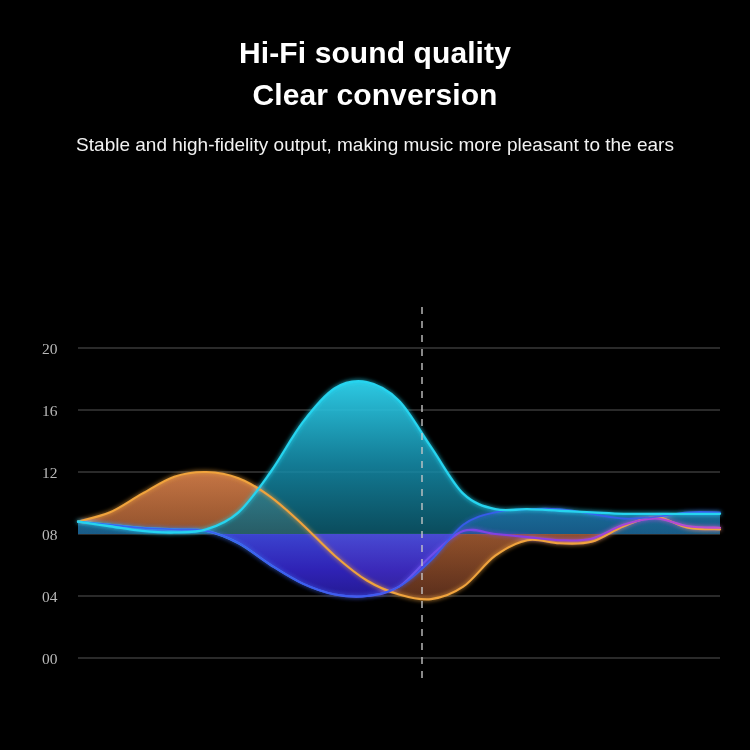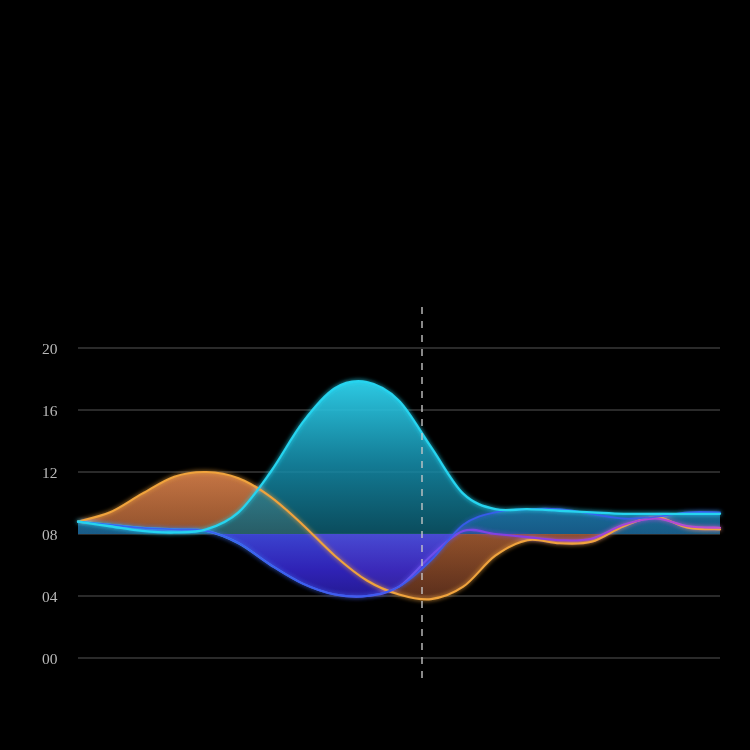--- a/index.html
+++ b/index.html
@@ -133,14 +133,19 @@
         <path id="line-orange" stroke="#f0a33c" stroke-width="2.1" d="M78.00,509.60C83.35,508.05 99.40,504.95 110.10,500.30C120.80,495.65 131.50,487.64 142.20,481.70C152.90,475.76 163.60,468.27 174.30,464.65C185.00,461.03 195.70,459.74 206.40,460.00C217.10,460.26 227.80,462.07 238.50,466.20C249.20,470.33 259.90,477.05 270.60,484.80C281.30,492.55 292.00,502.88 302.70,512.70C313.40,522.52 324.10,534.40 334.80,543.70C345.50,553.00 356.20,562.04 366.90,568.50C377.60,574.96 388.30,579.35 399.00,582.45C409.70,585.55 420.40,588.39 431.10,587.10C441.80,585.81 452.50,581.93 463.20,574.70C473.90,567.47 484.60,551.45 495.30,543.70C506.00,535.95 516.70,530.27 527.40,528.20C538.10,526.13 548.80,531.04 559.50,531.30C570.20,531.56 580.90,532.59 591.60,529.75C602.30,526.91 613.00,518.38 623.70,514.25C634.40,510.12 645.10,504.69 655.80,504.95C666.50,505.21 677.20,513.73 687.90,515.80C698.60,517.87 714.65,517.09 720.00,517.35"></path>
         <path id="line-violet" stroke="url(#gradLineViolet)" stroke-width="2.1" d="M78.00,509.60C83.35,510.12 99.40,511.67 110.10,512.70C120.80,513.73 131.50,515.02 142.20,515.80C152.90,516.57 163.60,516.83 174.30,517.35C185.00,517.87 195.70,516.58 206.40,518.90C217.10,521.22 227.80,525.62 238.50,531.30C249.20,536.98 259.90,546.28 270.60,553.00C281.30,559.72 292.00,566.69 302.70,571.60C313.40,576.51 324.10,580.38 334.80,582.45C345.50,584.52 356.20,585.29 366.90,584.00C377.60,582.71 388.30,581.42 399.00,574.70C409.70,567.98 420.40,553.00 431.10,543.70C441.80,534.40 452.50,522.52 463.20,518.90C473.90,515.28 484.60,520.97 495.30,522.00C506.00,523.03 516.70,524.07 527.40,525.10C538.10,526.13 548.80,527.94 559.50,528.20C570.20,528.46 580.90,529.23 591.60,526.65C602.30,524.07 613.00,516.06 623.70,512.70C634.40,509.34 645.10,506.24 655.80,506.50C666.50,506.76 677.20,512.70 687.90,514.25C698.60,515.80 714.65,515.54 720.00,515.80"></path>
         <path id="line-blue" stroke="#3a5bf0" stroke-width="1.8" opacity="0.9" d="M78.00,509.60C83.35,510.12 99.40,511.67 110.10,512.70C120.80,513.73 131.50,515.02 142.20,515.80C152.90,516.57 163.60,516.83 174.30,517.35C185.00,517.87 195.70,516.58 206.40,518.90C217.10,521.22 227.80,525.62 238.50,531.30C249.20,536.98 259.90,546.28 270.60,553.00C281.30,559.72 292.00,566.69 302.70,571.60C313.40,576.51 324.10,580.38 334.80,582.45C345.50,584.52 356.20,585.29 366.90,584.00C377.60,582.71 388.30,580.64 399.00,574.70C409.70,568.76 420.40,558.68 431.10,548.35C441.80,538.02 452.50,520.71 463.20,512.70C473.90,504.69 484.60,502.88 495.30,500.30C506.00,497.72 516.70,497.72 527.40,497.20C538.10,496.68 548.80,496.43 559.50,497.20C570.20,497.98 580.90,500.30 591.60,501.85C602.30,503.40 613.00,505.98 623.70,506.50C634.40,507.02 645.10,505.98 655.80,504.95C666.50,503.92 677.20,501.07 687.90,500.30C698.60,499.52 714.65,500.30 720.00,500.30"></path>
         <path id="line-cyan" stroke="#25d4ef" stroke-width="2.3" d="M78.00,509.60C83.35,510.38 99.40,512.70 110.10,514.25C120.80,515.80 131.50,517.87 142.20,518.90C152.90,519.93 163.60,520.71 174.30,520.45C185.00,520.19 195.70,520.71 206.40,517.35C217.10,513.99 227.80,509.86 238.50,500.30C249.20,490.74 259.90,474.98 270.60,460.00C281.30,445.02 292.00,424.35 302.70,410.40C313.40,396.45 324.10,383.02 334.80,376.30C345.50,369.58 356.20,368.03 366.90,370.10C377.60,372.17 388.30,377.85 399.00,388.70C409.70,399.55 420.40,419.70 431.10,435.20C441.80,450.70 452.50,471.37 463.20,481.70C473.90,492.03 484.60,494.62 495.30,497.20C506.00,499.78 516.70,496.94 527.40,497.20C538.10,497.46 548.80,498.23 559.50,498.75C570.20,499.27 580.90,499.78 591.60,500.30C602.30,500.82 613.00,501.59 623.70,501.85C634.40,502.11 645.10,501.85 655.80,501.85C666.50,501.85 677.20,501.85 687.90,501.85C698.60,501.85 714.65,501.85 720.00,501.85"></path>
       </g>
 
       <line id="marker-line" x1="422" y1="295" x2="422" y2="672" stroke="#c9c9c9" stroke-width="1.6" stroke-dasharray="7 7" opacity="0.85"></line>
     </svg>
   </div>
 
+  <div class="header">
+    <div class="title-line title-1">Hi-Fi sound quality</div>
+    <div class="title-line title-2">Clear conversion</div>
+    <div class="subtitle">Stable and high-fidelity output, making music more pleasant to the ears</div>
+  </div>
 
 </div>
 
 </body></html>

